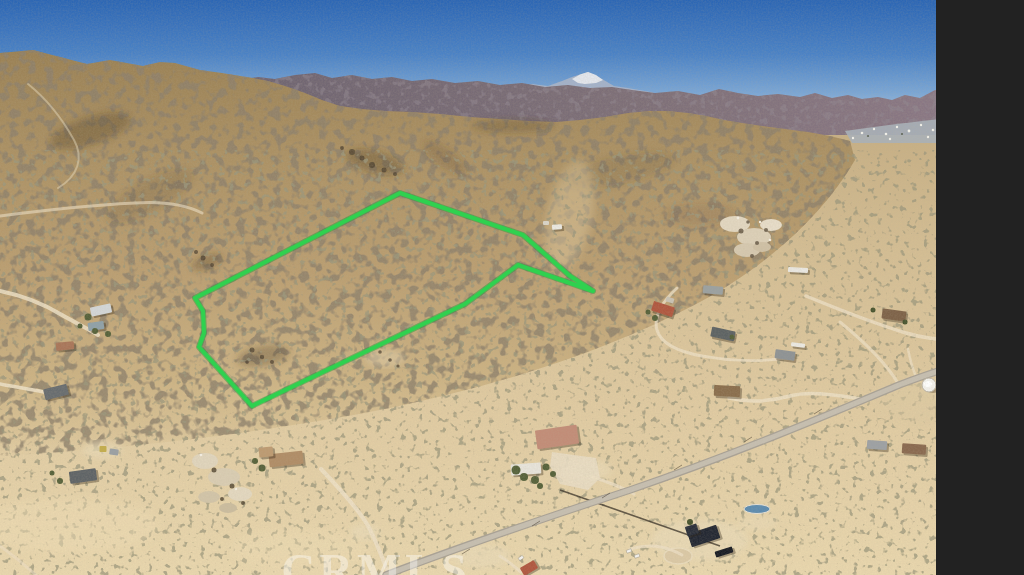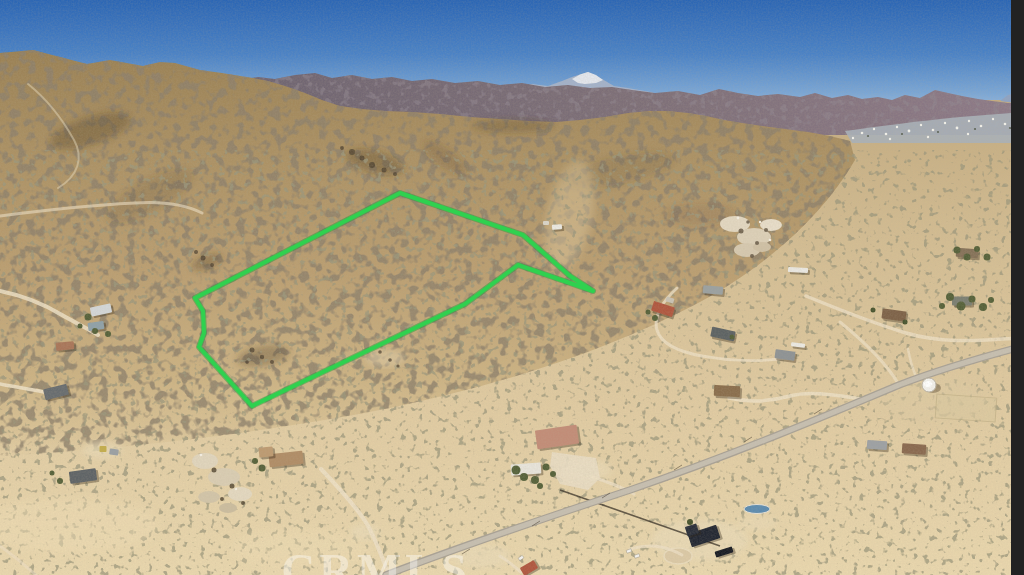--- a/index.html
+++ b/index.html
@@ -1,16 +1,16 @@
 <!DOCTYPE html>
 <html><head>
 <meta charset="utf-8">
 <style>
   html,body{margin:0;padding:0;background:#222;}
-  .canvas{position:relative;width:1011px;height:575px;overflow:hidden;background:#d8c29a;}
+  .canvas{position:relative;width:936px;height:575px;overflow:hidden;background:#d8c29a;}
   .canvas svg{display:block;width:1024px;height:575px;}
   text.watermark{font-family:"Liberation Serif","DejaVu Serif",serif;font-weight:bold;
     font-size:47px;letter-spacing:4px;fill:#ffffff;fill-opacity:0.38;}
 </style>
 </head>
 <body>
 
 <div class="canvas">
 <svg viewBox="0 0 1024 575" xmlns="http://www.w3.org/2000/svg">
   <defs>

